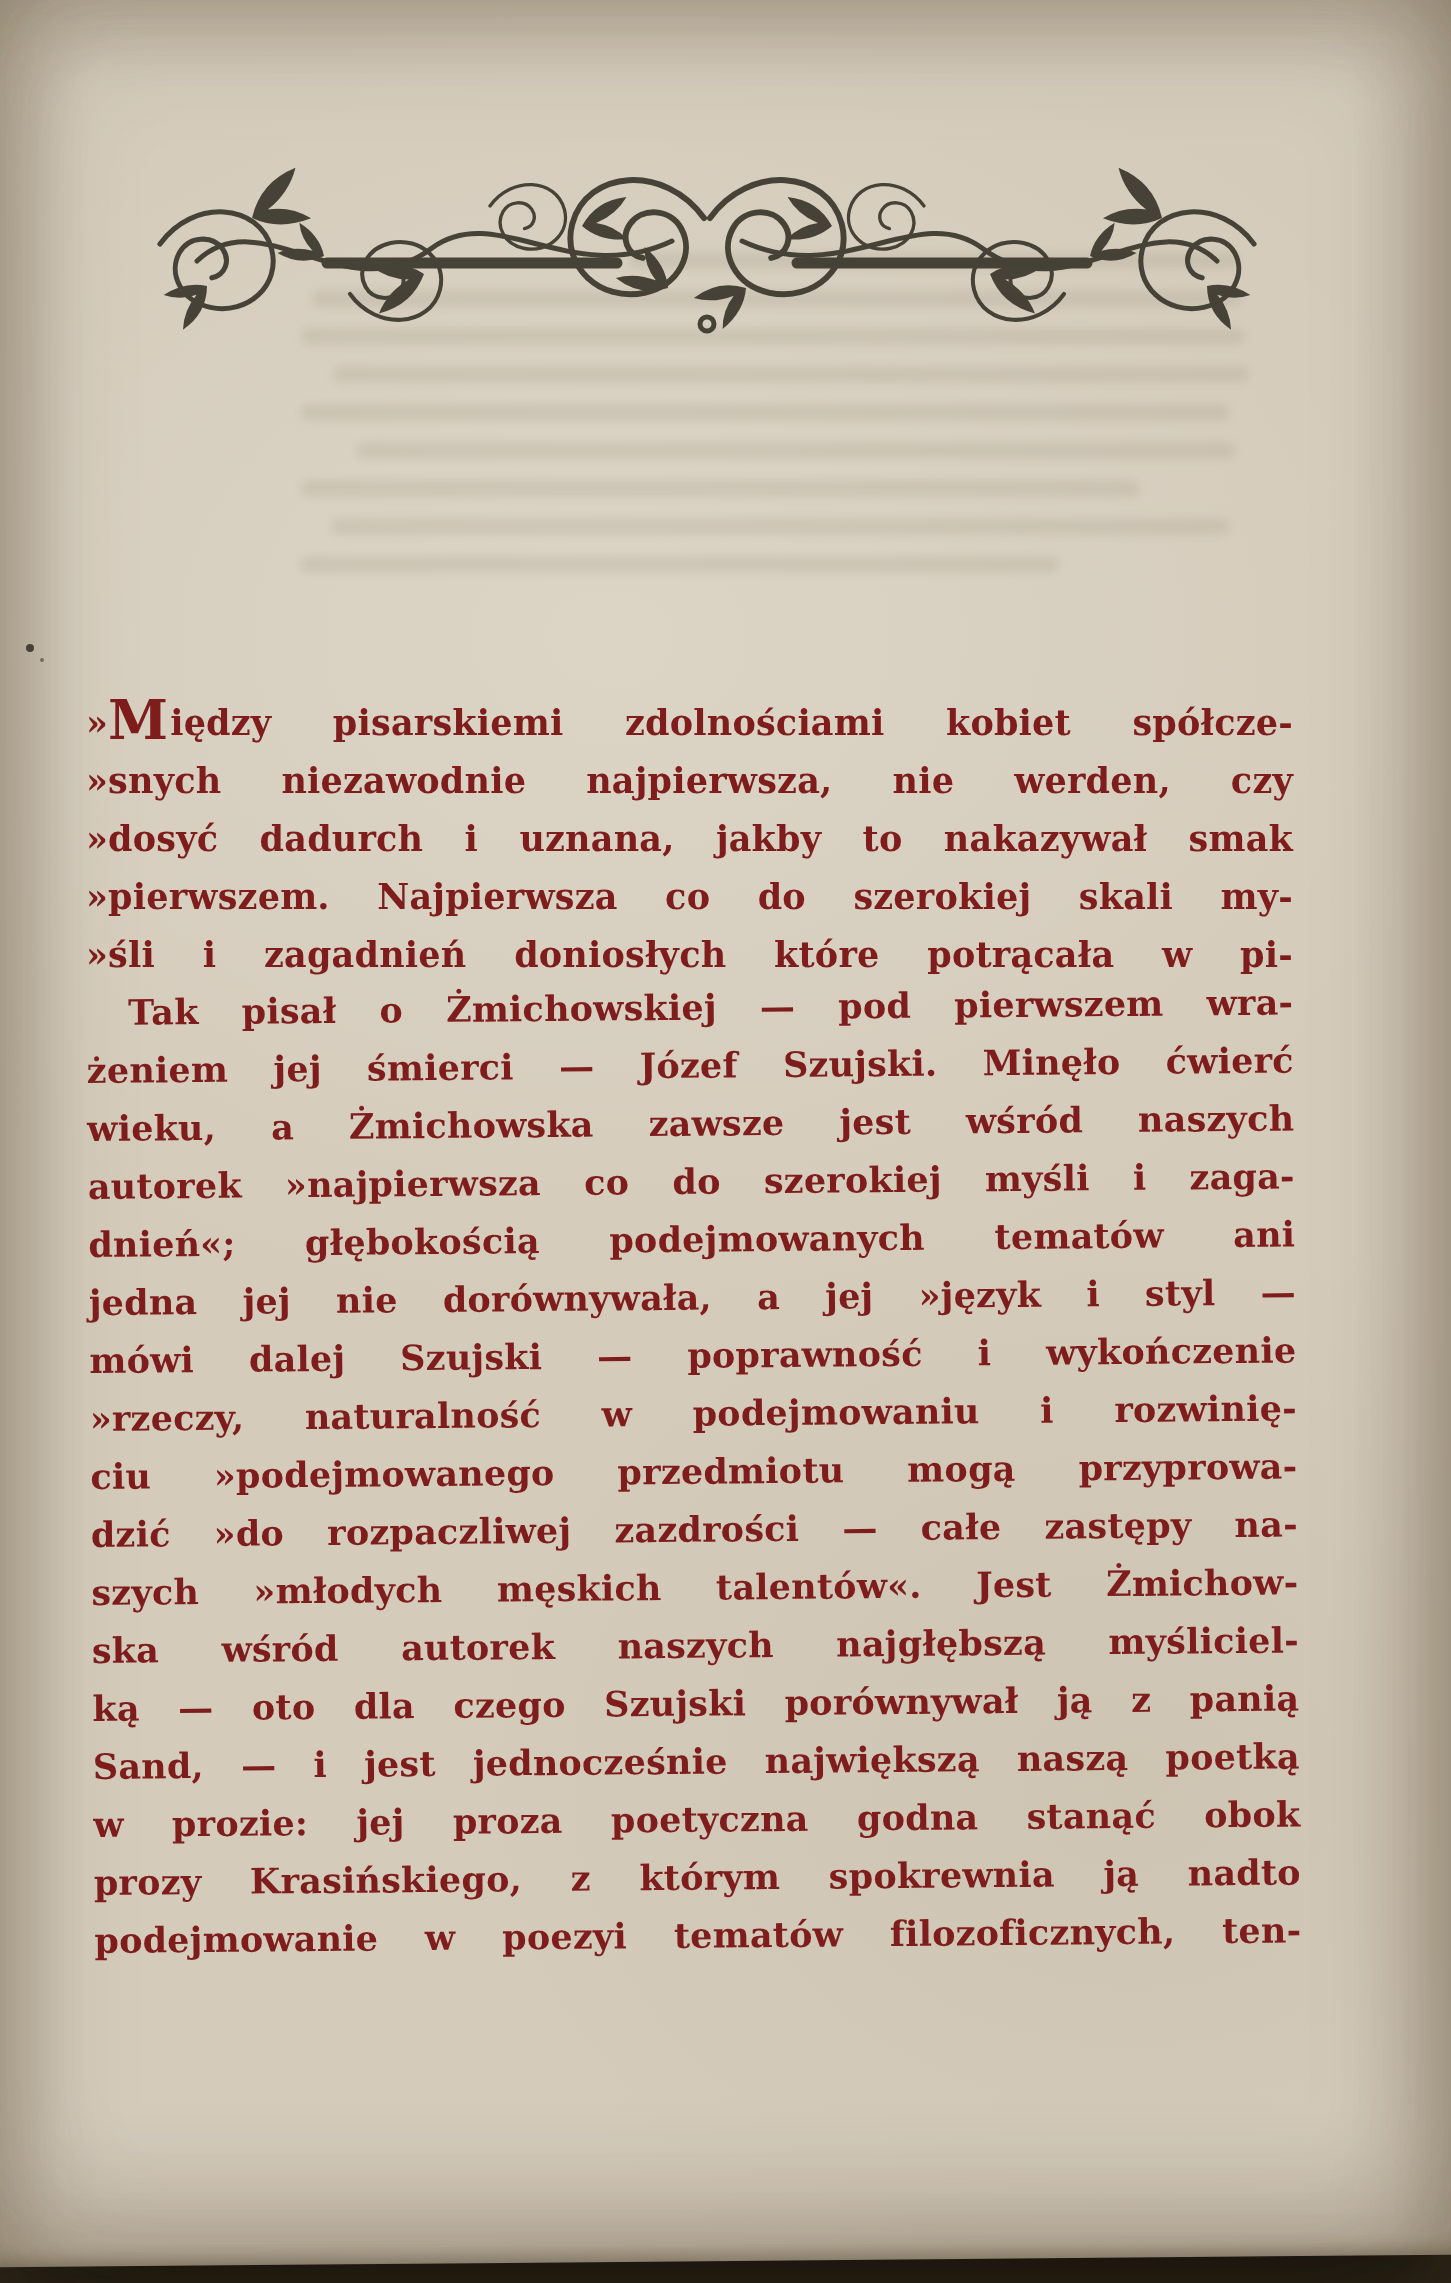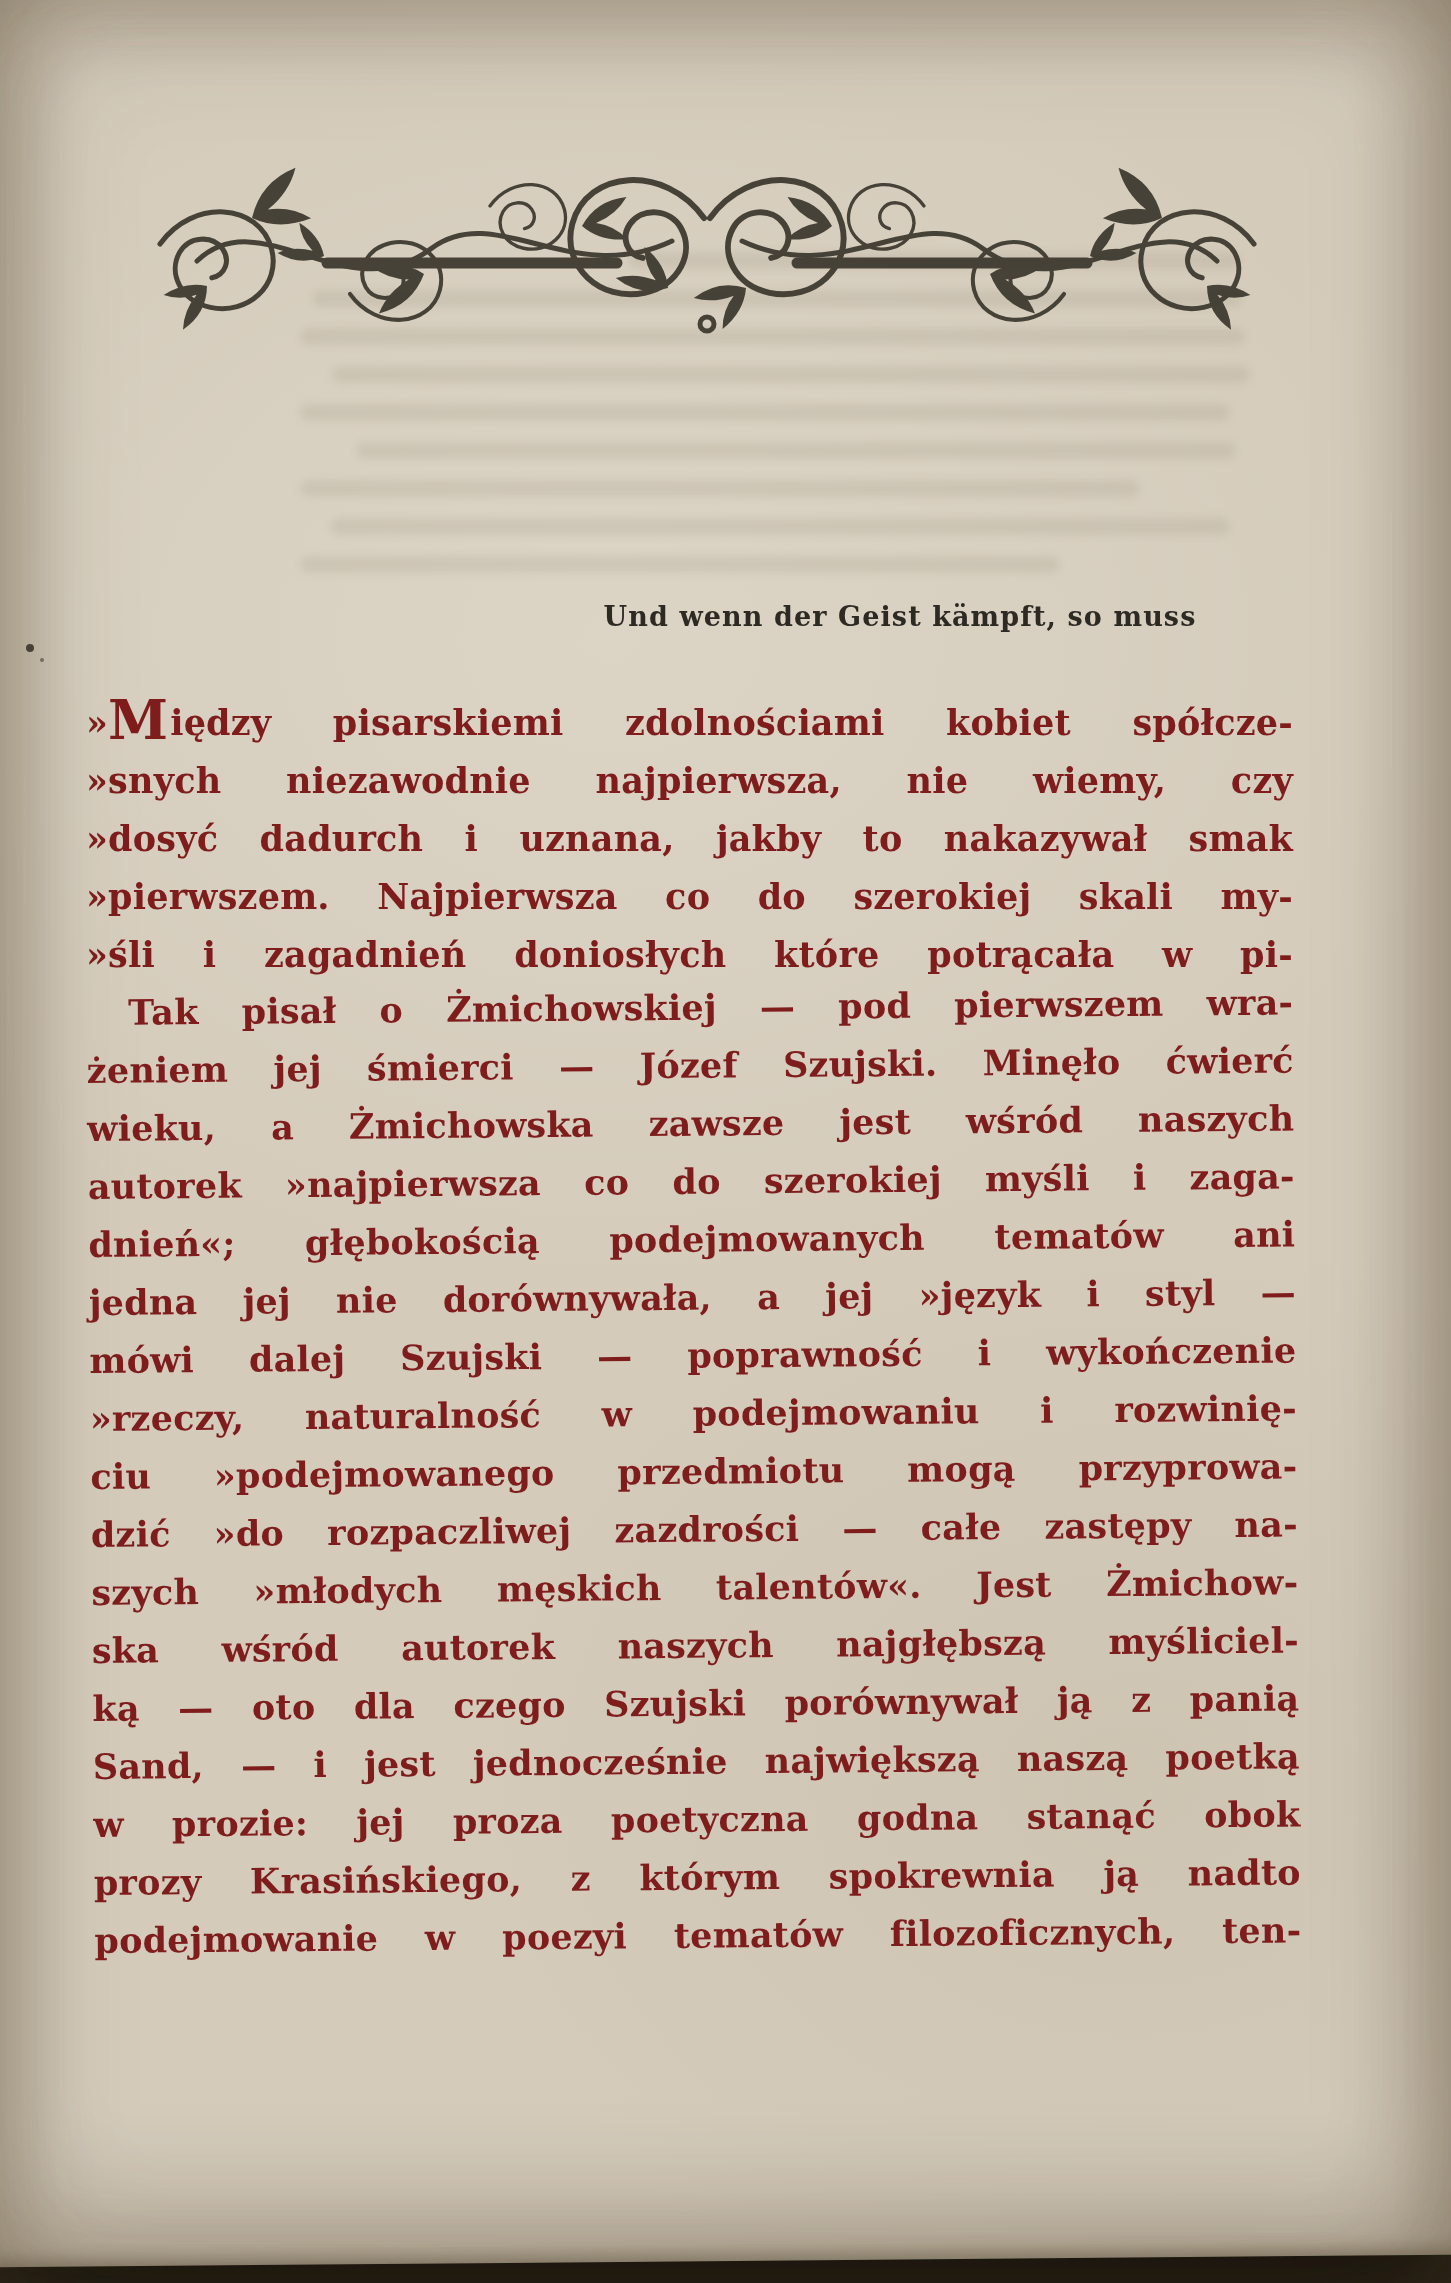--- a/index.html
+++ b/index.html
@@ -113,27 +113,26 @@
   <i style="top:328px;left:300px;width:945px"></i>
   <i style="top:366px;left:332px;width:918px"></i>
   <i style="top:404px;left:300px;width:930px"></i>
   <i style="top:442px;left:356px;width:880px"></i>
   <i style="top:480px;left:300px;width:840px"></i>
   <i style="top:518px;left:330px;width:900px"></i>
   <i style="top:556px;left:300px;width:760px"></i>
 </div>
 
 <div class="epigraph">
-  <div>Und wenn der Geist kämpft, so muss</div>
 </div>
 
 <div class="body-text" id="body-text">
     <div class="paragraph">
       <div class="text-line justify"><span>»</span><span class="cap">M</span><span>iędzy pisarskiemi zdolnościami kobiet spółcze-</span></div>
-      <div class="text-line justify">»snych niezawodnie najpierwsza, nie wiemy, czy</div>
+      <div class="text-line justify">»snych niezawodnie najpierwsza, nie werden, czy</div>
       <div class="text-line justify">»dosyć dadurch i uznana, jakby to nakazywał smak</div>
       <div class="text-line justify">»pierwszem. Najpierwsza co do szerokiej skali my-</div>
       <div class="text-line justify">»śli i zagadnień doniosłych które potrącała w pi-</div>
     </div>
     <div class="paragraph tilted">
       <div class="text-line justify indent">Tak pisał o Żmichowskiej — pod pierwszem wra-</div>
       <div class="text-line justify">żeniem jej śmierci — Józef Szujski. Minęło ćwierć</div>
       <div class="text-line justify">wieku, a Żmichowska zawsze jest wśród naszych</div>
       <div class="text-line justify">autorek »najpierwsza co do szerokiej myśli i zaga-</div>
       <div class="text-line justify">dnień«; głębokością podejmowanych tematów ani</div>

